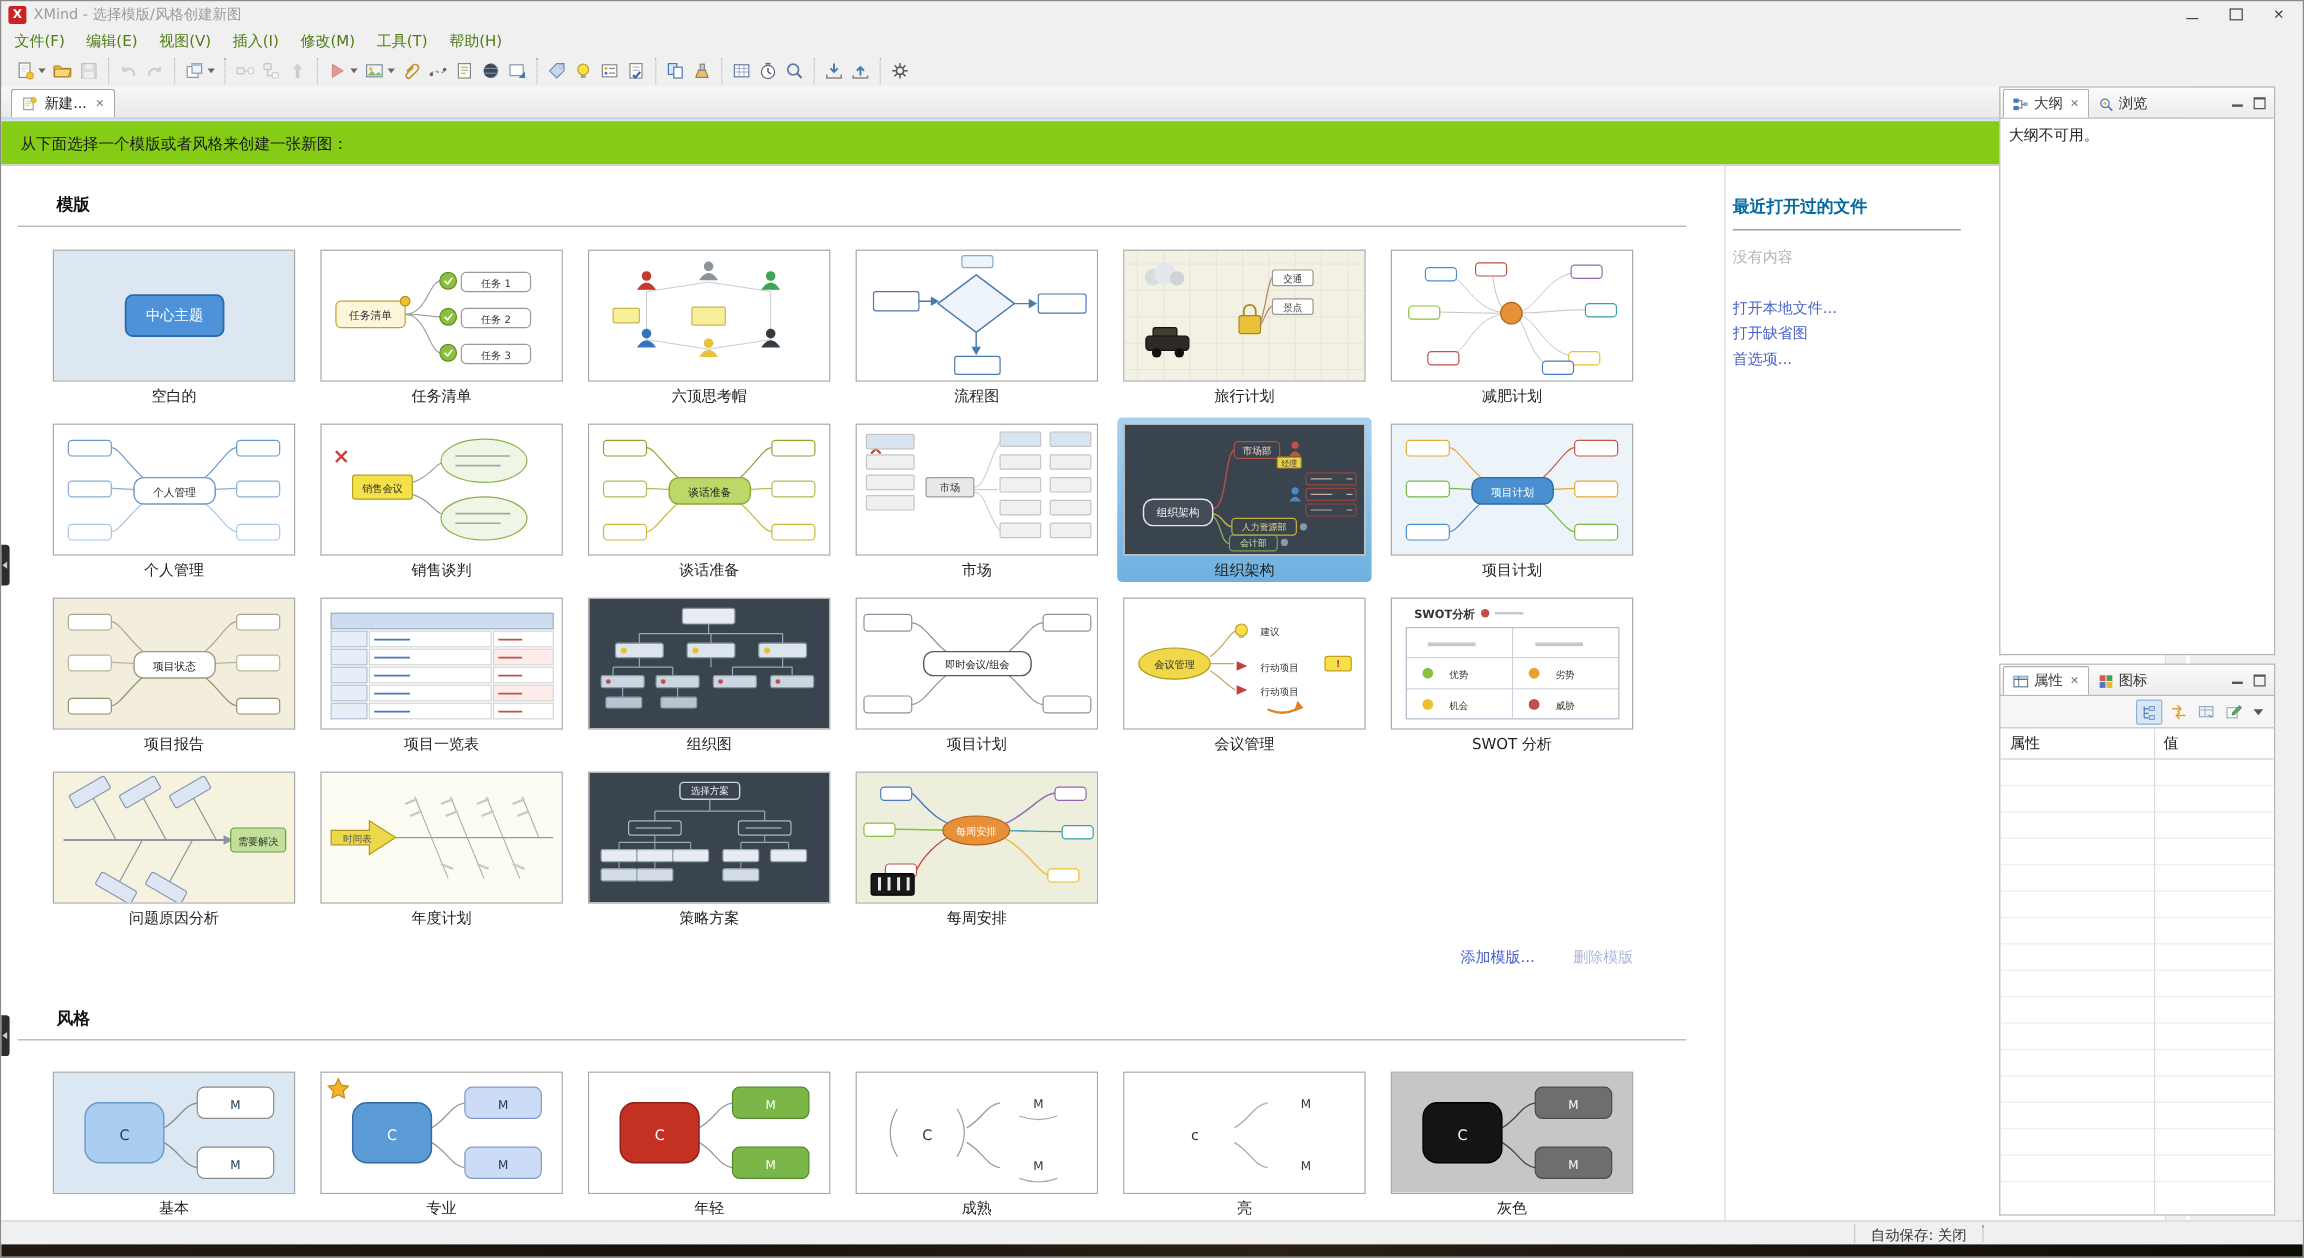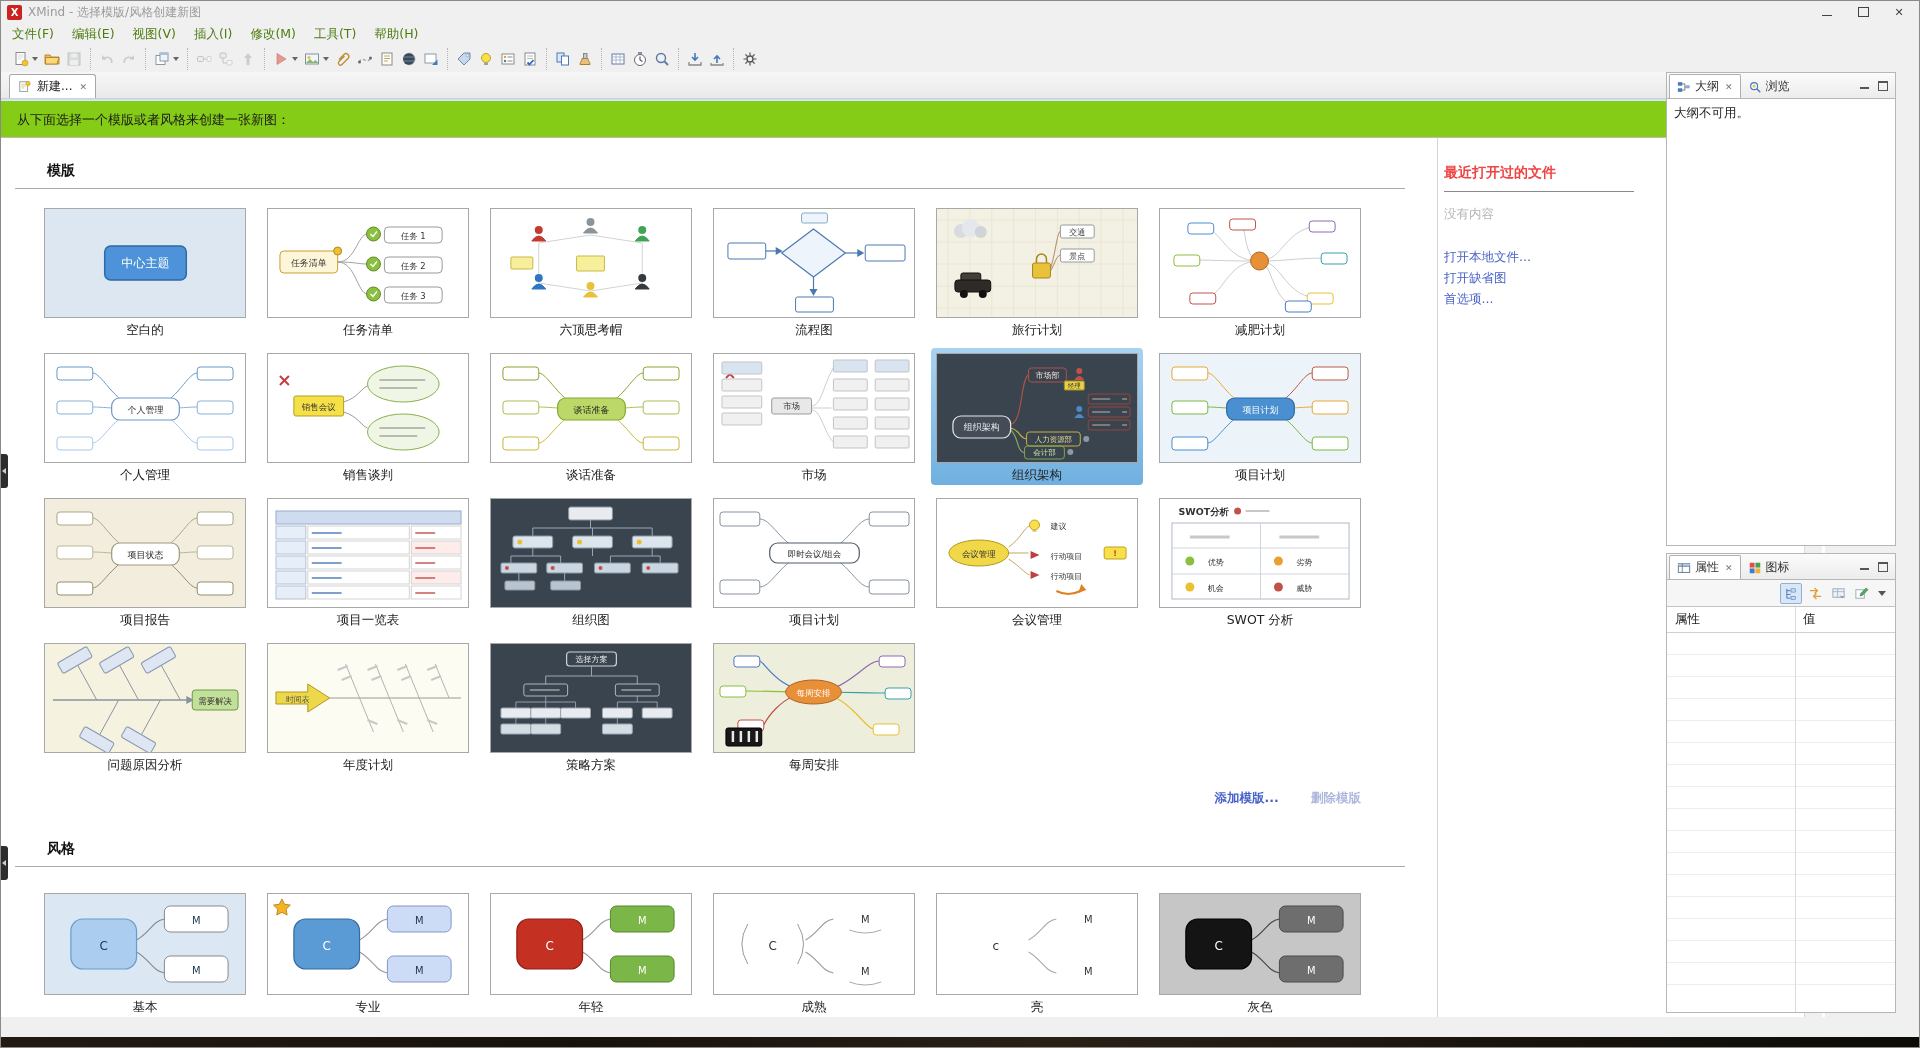--- a/index.html
+++ b/index.html
@@ -43,21 +43,21 @@
   .tile{position:relative;width:202px;}
   .tile.selected::before{content:"";position:absolute;inset:-5px -5px -2px -5px;background:linear-gradient(#a9d2f1,#6fb0e0);border-radius:4px;}
   .thumb{position:relative;width:200px;height:108px;border:1px solid #a8a8a8;background:#fff;overflow:hidden;}
   .sthumb{position:relative;width:200px;height:100px;border:1px solid #a8a8a8;background:#fff;overflow:hidden;}
   .tlabel{position:relative;margin-top:4px;text-align:center;font-size:12.5px;color:#222;height:16px;}
   .links{position:absolute;left:43px;width:1317px;text-align:right;font-size:12.5px;}
   .link{color:#4a62c8;}
   .link.dim{color:#aeb8dd;margin-left:28px;}
   .divider-v{position:absolute;left:1436px;top:0;bottom:0;width:1px;background:#d4d4d4;}
   .recent{position:absolute;left:1443px;top:26px;width:190px;font-size:12.5px;}
-  .recent-title{font-size:14px;font-weight:bold;color:#ef4444;}
+  .recent-title{font-size:14px;font-weight:bold;color:#0369a1;}
   .recent-rule{height:1px;background:#8a8a8a;margin-top:9px;}
   .recent-empty{color:#b4b4b4;margin-top:14px;}
   .recent .link{display:block;margin-top:26px;}
   .recent .link + .link{margin-top:4px;}
   .pref{margin-top:42px;}
   .scrollbar{position:absolute;right:3px;top:0;bottom:0;width:17px;background:#f0f0f0;border-left:1px solid #dcdcdc;}
   .sb-btn{position:absolute;left:0;width:17px;height:16px;color:#777;font-size:7px;display:flex;align-items:center;justify-content:center;}
   .sb-thumb{position:absolute;left:2px;right:2px;top:16px;height:158px;background:#dcdcdc;border:1px solid #b8b8b8;border-radius:1px;}
   
   .rightcol{position:absolute;left:1665px;top:71px;width:230px;height:945px;}
@@ -841,21 +841,21 @@
                 <path d="M100 48 C 134 48, 152 85, 160 85" fill="none" stroke="#e8c030" stroke-width="1.2"></path>
                 <rect x="160" y="80" width="26" height="11" rx="3" fill="#fff" stroke="#e8c030" stroke-width="1"></rect>
                 <rect x="12" y="84" width="36" height="18" rx="2" fill="#181818" stroke="#000" stroke-width="1"></rect>
                 <path d="M19 87 v11 M27 87 v11 M35 87 v11 M43 87 v11" fill="none" stroke="#e8e8e8" stroke-width="2.5"></path>
                 <ellipse cx="100" cy="48" rx="28" ry="12" fill="#e89038" stroke="#b06020"></ellipse>
                 <text x="100" y="52" font-size="8.5" fill="#fff" text-anchor="middle">每周安排</text>
               </svg></div>
             <div class="tlabel">每周安排</div>
           </div>
         </div>
-      <div class="links" style="top:652px;font-weight:bold;">
+      <div class="links" style="top:652px;">
         <span class="link">添加模版...</span>
         <span class="link dim">删除模版</span>
       </div>
       <div class="section-title" style="top:702px;">风格</div>
       <div class="rule" style="top:728px;"></div>
       <div class="grid" id="style-grid" style="top:755px;">
           <div class="tile">
             <div class="sthumb"><svg viewBox="0 0 201 100" width="100%" height="100%" preserveAspectRatio="none" font-family="DejaVu Sans, sans-serif">
                 <rect width="201" height="100" fill="#dbe7f3"></rect>
                 <path d="M92 46 C 106 38, 108 27, 120 25" fill="none" stroke="#8a8a8a" stroke-width="1.1"></path>
@@ -1060,17 +1060,22 @@
             <div class="prow"></div>
             <div class="prow"></div>
             <div class="prow"></div>
             <div class="prow"></div>
             <div class="prow"></div>
           </div>
       </div>
     </div>
   </div>
 
+  <div class="statusbar">
+    <div class="sb-div" style="left:1544px;"></div>
+    <div class="autosave">自动保存: 关闭</div>
+    <div class="sb-grip" style="left:1651px;"></div>
+  </div>
   <div class="blackstrip"></div>
 
   <div class="lhandle" style="top:453px;"></div>
   <div class="lhandle" style="top:845px;"></div>
 </div>
 
 </body></html>

